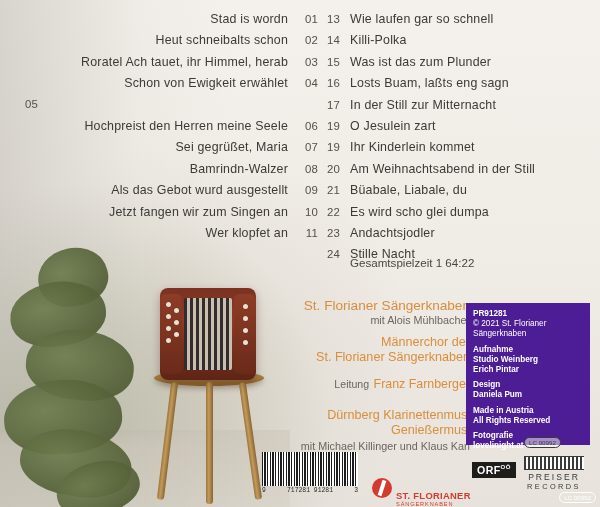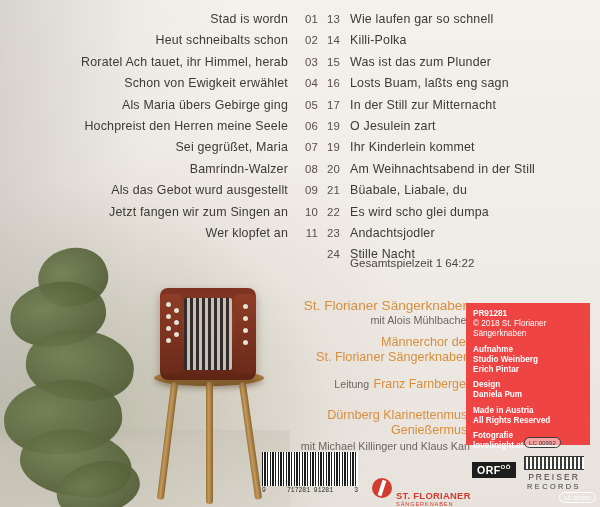--- a/index.html
+++ b/index.html
@@ -193,21 +193,21 @@
   }
   .cr-gap { height: 8px; }
 
   
   #infobox {
     position: absolute;
     left: 466px;
     top: 303px;
     width: 124px;
     height: 142px;
-    background: #ef4444;
+    background: #4c1d95;
     color: #ffffff;
     padding: 6px 7px;
     box-sizing: border-box;
     font-size: 8.2px;
     line-height: 10.2px;
   }
   #infobox .ib-strong { font-weight: bold; }
   #infobox .ib-head { font-weight: bold; }
   #infobox .ib-block { margin-bottom: 5px; }
 
@@ -356,21 +356,20 @@
     </div>
     <div class="track">
       <span class="t-title">Roratel Ach tauet, ihr Himmel, herab</span>
       <span class="t-num">03</span>
     </div>
     <div class="track">
       <span class="t-title">Schon von Ewigkeit erwählet</span>
       <span class="t-num">04</span>
     </div>
     <div class="track">
-      <span class="t-title">Als Maria übers Gebirge ging</span>
       <span class="t-num">05</span>
     </div>
     <div class="track">
       <span class="t-title">Hochpreist den Herren meine Seele</span>
       <span class="t-num">06</span>
     </div>
     <div class="track">
       <span class="t-title">Sei gegrüßet, Maria</span>
       <span class="t-num">07</span>
     </div>
@@ -460,21 +459,21 @@
   <div class="cr-gap"></div>
   <div class="cr-gap"></div>
   <div class="cr-line">Dürnberg Klarinettenmusi</div>
   <div class="cr-line">Genießermusi</div>
   <div class="cr-sub">mit Michael Killinger und Klaus Karl</div>
 </div>
 
 <div id="infobox">
   <div class="ib-block">
     <div class="ib-strong">PR91281</div>
-    <div>© 2018 St. Florianer Sängerknaben</div>
+    <div>© 2021 St. Florianer Sängerknaben</div>
   </div>
   <div class="ib-block">
     <div class="ib-head">Aufnahme</div>
     <div class="ib-strong">Studio Weinberg</div>
     <div class="ib-strong">Erich Pintar</div>
   </div>
   <div class="ib-block">
     <div class="ib-head">Design</div>
     <div class="ib-strong">Daniela Pum</div>
   </div>

